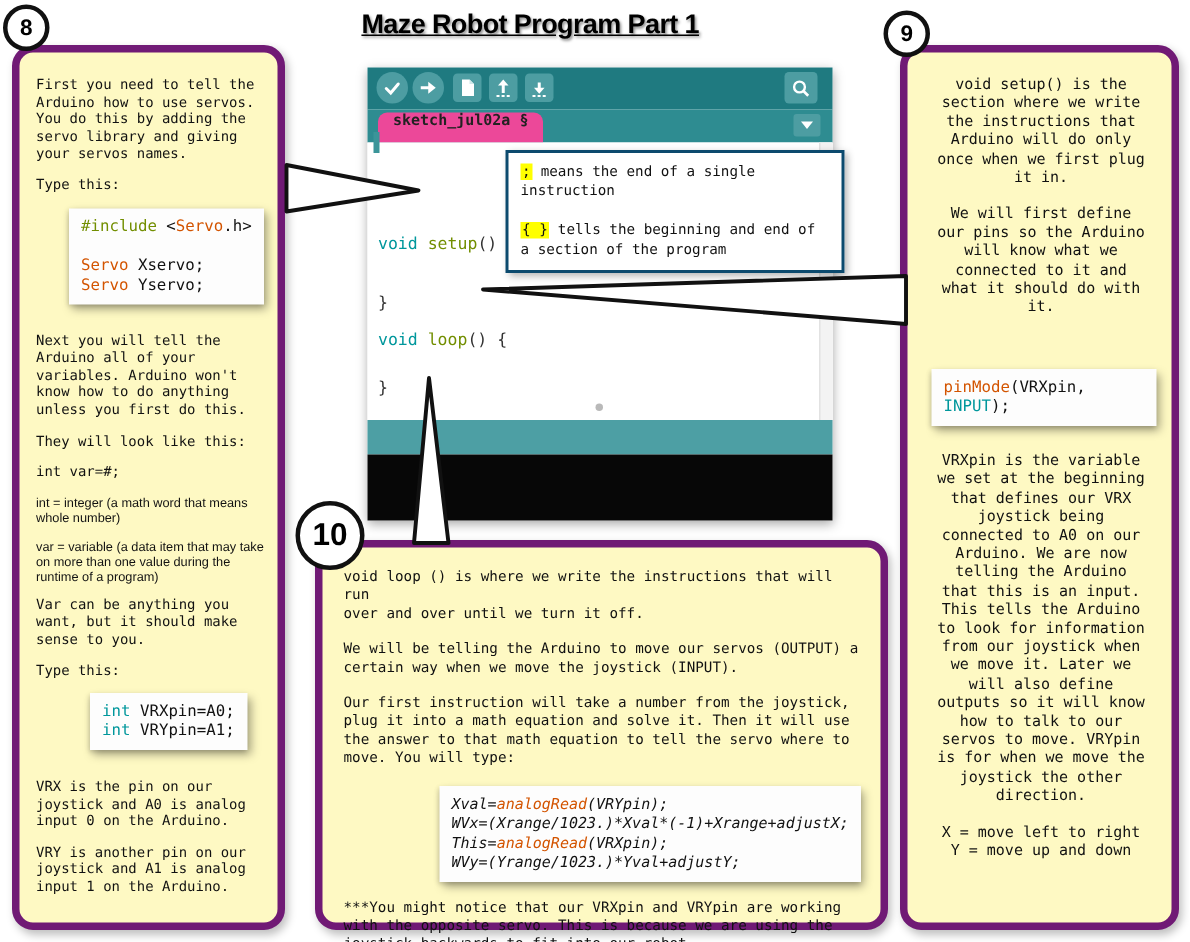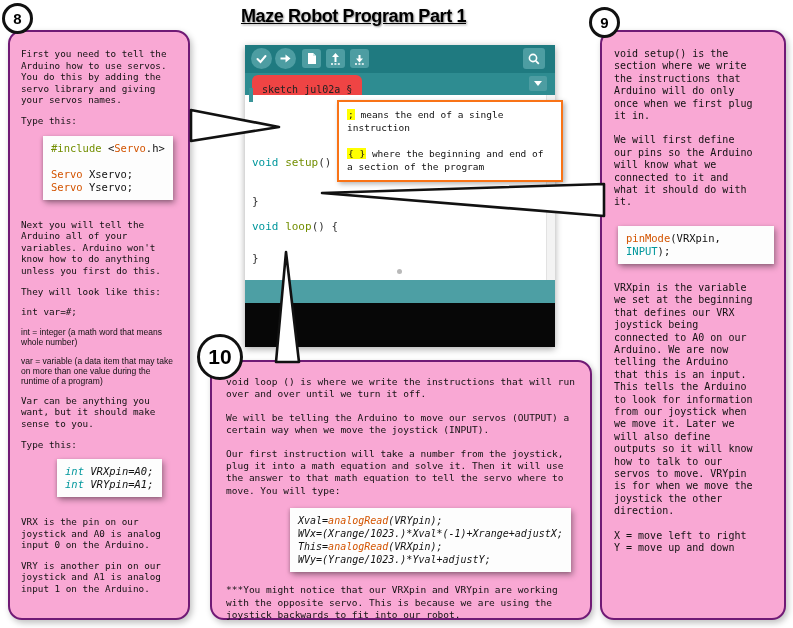--- a/index.html
+++ b/index.html
@@ -18,60 +18,60 @@
     font-family:"Liberation Sans", sans-serif;
     font-weight:bold; font-size:18px; letter-spacing:-0.4px;
     color:#000; text-align:right;
     text-decoration:underline;
     text-shadow:1px 1px 2px rgba(0,0,0,0.45);
     white-space:nowrap;
   }
 
   
   .panel {
-    background:#f9a8d4;
-    border:2px solid #701a75;
+    background:#fef9c3;
+    border:5px solid #701a75;
     border-radius:14px;
     box-shadow:2px 3px 6px rgba(0,0,0,0.25);
   }
   .panel-left  { left:8px;   top:30px;  width:182px; height:590px; padding:16px 8px 10px 11px; }
   .panel-right { left:600px; top:30px;  width:186px; height:590px; padding:16px 10px 10px 12px; }
   .panel-bottom{ left:210px; top:360px; width:382px; height:260px; padding:14px 12px 10px 14px; }
 
   .num-circle {
     background:#fff; border:3px solid #111; border-radius:50%;
     display:flex; align-items:center; justify-content:center;
     font-family:"Liberation Sans", sans-serif; font-weight:bold; color:#000;
     z-index:30;
   }
   .circle-8  { left:2px;   top:3px;   width:31px; height:31px; font-size:15px; }
   .circle-9  { left:589px; top:7px;   width:31px; height:31px; font-size:15px; }
   .circle-10 { left:197px; top:334px; width:46px; height:46px; font-size:21px; }
 
   .para { white-space:pre-wrap; color:#111; }
   .panel-left  .para { font-size:9.3px;  line-height:11.6px; margin-bottom:9px; }
-  .panel-right .para { font-size:10px;   line-height:12.4px; margin-bottom:12px; }
+  .panel-right .para { font-size:10px;   line-height:12.4px; margin-bottom:12px;text-align:center; }
   .panel-bottom .para{ font-size:9.5px;  line-height:12.4px; margin-bottom:11px; }
   .small-note {
     font-family:"Liberation Sans", sans-serif;
     font-size:8.5px; line-height:10px; color:#111; margin-bottom:9px;
   }
 
   
   .codebox {
     background:#fdfdfd;
     box-shadow:2px 3px 6px rgba(0,0,0,0.35), -1px 1px 3px rgba(0,0,0,0.15);
     padding:6px 8px;
     font-size:10.5px; line-height:13px;
     width:-moz-fit-content; width:fit-content;
     margin-bottom:19px;
   }
   .box-include { margin-left:22px; }
-  .box-intpins { margin-left:36px; margin-top:2px;font-style:italic; }
-  .box-pinmode { margin-left:4px;  margin-top:17px; margin-bottom:18px; }
+  .box-intpins { margin-left:36px; margin-top:2px; }
+  .box-pinmode { margin-left:4px;  margin-top:34px; margin-bottom:18px; }
   .box-loopmath{ margin-left:64px; font-style:italic; font-size:10px; margin-bottom:12px; }
 
   .c-p { color:#333; }
   .c-b { color:#111; }
   .c-g { color:#728E00; }
   .c-o { color:#D35400; }
   .c-t { color:#00979C; }
   .c-hl{ color:#111; background:#ffff00; padding:0 1px; }
 
   
@@ -90,23 +90,23 @@
   .btn-verify { left:6px; }
   .btn-upload { left:30px; }
   .btn-new    { left:57px; }
   .btn-open   { left:81px; }
   .btn-save   { left:105px; }
   .btn-serial { left:278px; width:22px; height:21px; border-radius:3px; top:3px; }
 
   .ide-tabbar { left:0; top:28px; width:310px; height:22px; background:#2e8c91; }
   .ide-tab {
     position:absolute; left:7px; bottom:0; height:20px; padding:0 10px;
-    background:#ef4444; border-radius:6px 6px 0 0;
-    display:flex; align-items:flex-end;
-    font-size:10px; font-weight:normal; color:#222;
+    background:#ec4899; border-radius:6px 6px 0 0;
+    display:flex; align-items:flex-start;
+    font-size:10px; font-weight:bold; color:#222;
   }
   .tab-dropdown {
     position:absolute; right:8px; top:3px; width:18px; height:15px;
     background:#4d9da2; border-radius:2px;
     display:flex; align-items:center; justify-content:center;
   }
   .tab-dropdown .tri { width:0; height:0; border-left:4px solid transparent;
     border-right:4px solid transparent; border-top:5px solid #fff; }
 
   .ide-code { left:0; top:50px; width:310px; height:185px; background:#fff; }
@@ -116,21 +116,21 @@
     background:#f3f3f3; border-left:1px solid #e2e2e2; }
   .resize-dot { position:absolute; left:152px; top:174px; width:5px; height:5px;
     border-radius:50%; background:#b9b9b9; }
 
   .ide-status  { left:0; top:235px; width:310px; height:23px; background:#4d9fa4; }
   .ide-console { left:0; top:258px; width:310px; height:44px; background:#070707; }
 
   
   .overlay-note {
     left:337px; top:100px; width:226px; height:82px;
-    background:#fff; border:2px solid #f97316;
+    background:#fff; border:2px solid #0c4a6e;
     padding:6px 8px;
     font-size:9.5px; line-height:13px;
     box-shadow:2px 2px 5px rgba(0,0,0,0.3);
     z-index:20;
     white-space:pre;
   }
 
   
   .connector-layer { left:0; top:0; width:793px; height:628px; z-index:25; pointer-events:none; }
 
@@ -198,21 +198,21 @@
     <div class="code-line" style="top:125px"><div><span class="c-t">void</span><span class="c-p"> </span><span class="c-g">loop</span><span class="c-p">() {</span></div></div>
     <div class="code-line" style="top:157px"><div><span class="c-p">}</span></div></div>
     <div class="scrollbar"></div>
     <div class="resize-dot"></div>
   </div>
 
   <div class="abs ide-status"></div>
   <div class="abs ide-console"></div>
 </div>
 
-<div class="abs overlay-note"><div><span class="c-hl">;</span><span class="c-b"> means the end of a single</span></div><div><span class="c-b">instruction</span></div><div>&nbsp;</div><div><span class="c-hl">{ }</span><span class="c-b"> where the beginning and end of</span></div><div><span class="c-b">a section of the program</span></div></div>
+<div class="abs overlay-note"><div><span class="c-hl">;</span><span class="c-b"> means the end of a single</span></div><div><span class="c-b">instruction</span></div><div>&nbsp;</div><div><span class="c-hl">{ }</span><span class="c-b"> tells the beginning and end of</span></div><div><span class="c-b">a section of the program</span></div></div>
 
 <div class="abs panel panel-left">
   <div class="para">First you need to tell the
 Arduino how to use servos.
 You do this by adding the
 servo library and giving
 your servos names.</div>
   <div class="para">Type this:</div>
   <div class="codebox box-include">
       <div><span class="c-g">#include</span><span class="c-b"> &lt;</span><span class="c-o">Servo</span><span class="c-b">.h&gt;</span></div>

